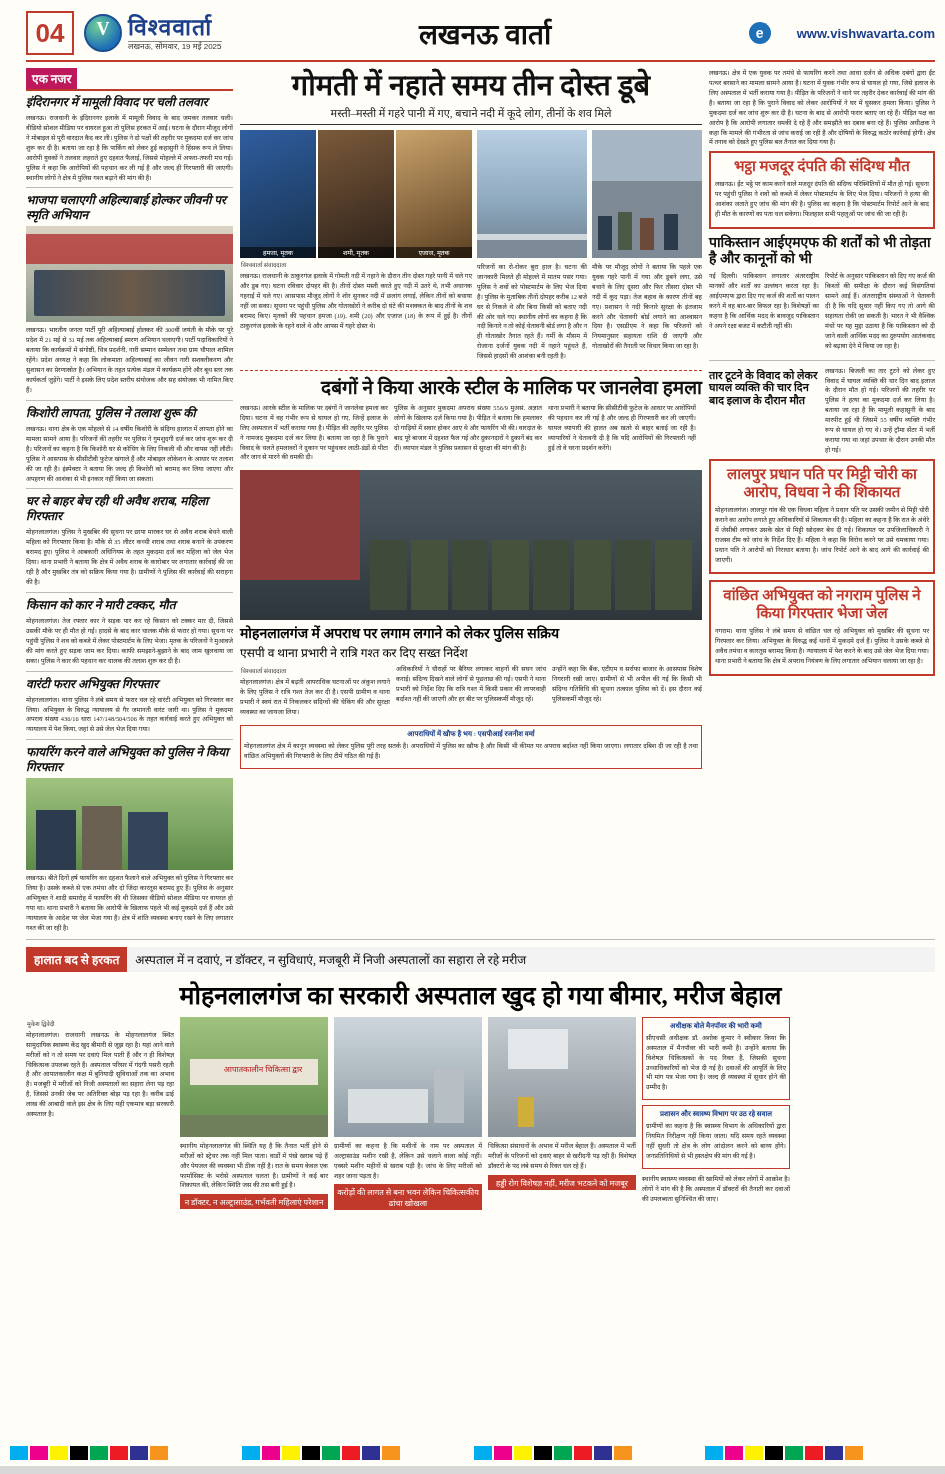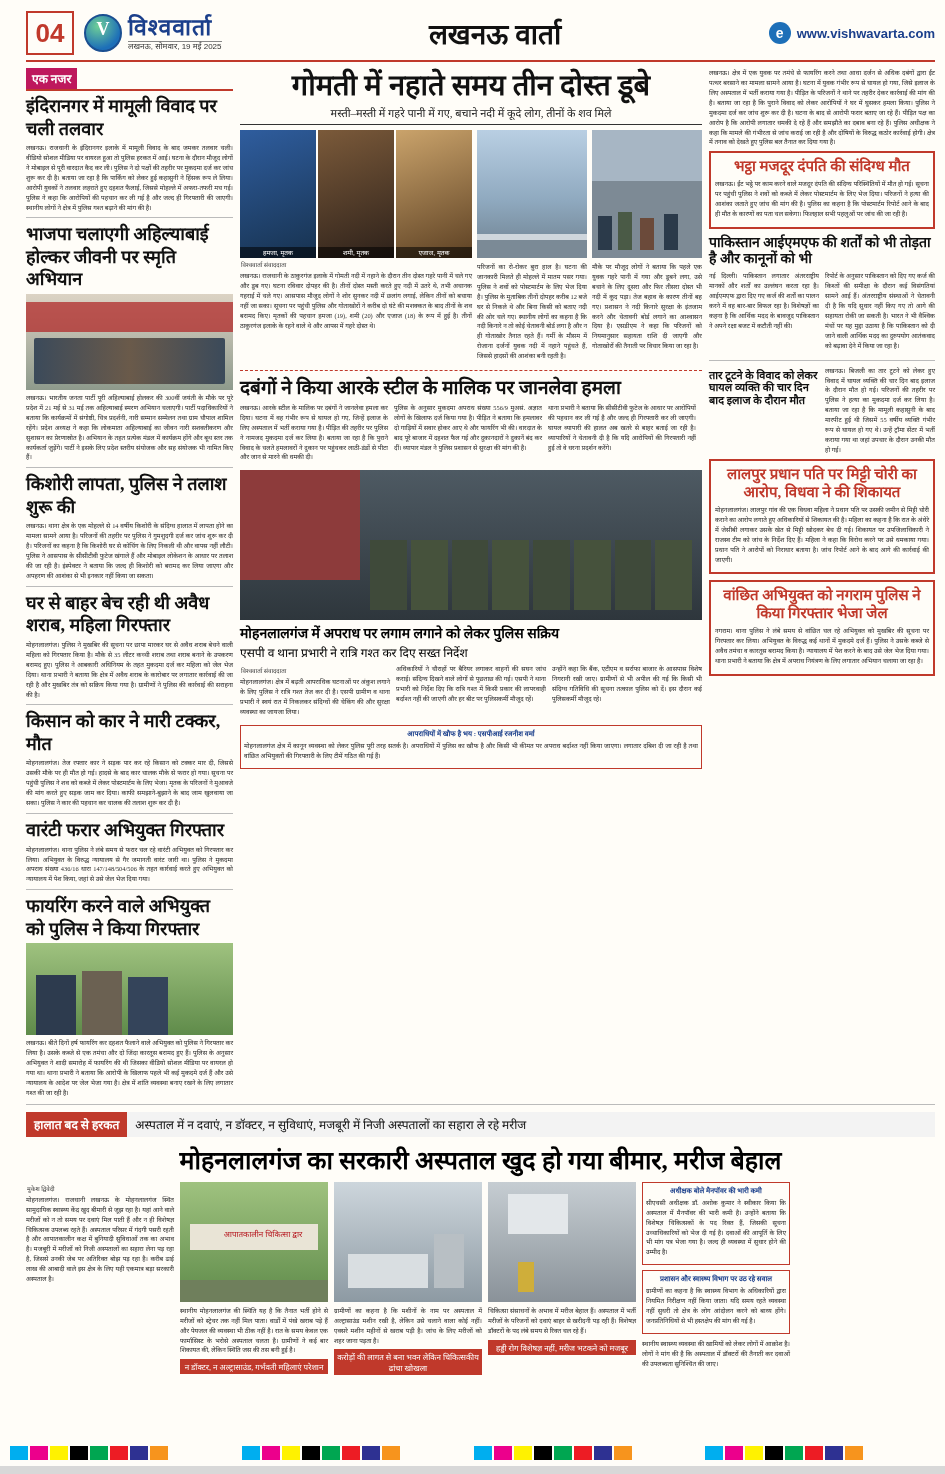--- a/index.html
+++ b/index.html
@@ -15,30 +15,30 @@
      background:radial-gradient(circle at 35% 30%,#6fcf97,#1d6fb8 70%);border:2px solid #1b4f91;position:relative;}
   .logo-globe:after{content:"V";position:absolute;left:0;right:0;top:3px;text-align:center;color:#fff;
      font-weight:bold;font-size:18px;font-family:"Liberation Serif",serif;}
   .logo-text{line-height:1;}
   .logo-text .hn{font-family:"Liberation Serif",serif;font-size:23px;font-weight:bold;color:#1b3f8b;letter-spacing:1px;}
   .logo-text .sub{font-size:8px;color:#333;border-top:1px solid #888;margin-top:2px;padding-top:1px;}
   .center-title{flex:1;text-align:center;font-family:"Liberation Serif",serif;font-size:28px;font-weight:bold;color:#111;}
   .site{display:flex;align-items:center;gap:6px;font-size:13px;font-weight:bold;color:#c0392b;}
   .site .e{width:22px;height:22px;border-radius:50%;background:#1d6fb8;color:#fff;font-size:14px;
       display:flex;align-items:center;justify-content:center;font-weight:bold;}
-  .site .w{color:#1b3f8b;}
+  .site .w{color:#1b3f8b;margin-left:20px;}
   
   .grid{display:flex;gap:7px;margin-top:6px;}
   .col-left{width:218px;}
   .col-mid{width:468px;}
   .col-right{width:232px;}
   .sec-bar{background:#be185d;color:#fff;font-size:12px;font-weight:bold;padding:2px 6px;display:inline-block;
            font-family:"Liberation Serif",serif;}
   h3.hl{font-family:"Liberation Serif",serif;font-size:14px;font-weight:bold;color:#111;margin:4px 0 3px 0;line-height:1.25;}
-  h3.hl.sm{font-size:18px;}
+  h3.hl.sm{font-size:12px;font-style:italic;}
   p.body{font-size:6.4px;line-height:1.55;text-align:justify;color:#2a2a2a;margin:0 0 4px 0;
          font-family:"Liberation Serif",serif;}
   .rule{border-top:1px solid #bbb;margin:5px 0;}
   .dashed{border-top:1px dashed #c0392b;margin:5px 0;}
   
   .ph{background:#9aa3ad;position:relative;overflow:hidden;}
   .ph.sky{background:linear-gradient(#b9cfe3,#8fa9bf 55%,#6d7f8d);}
   .ph.green{background:linear-gradient(#9fc27f,#5f8b4a);}
   .ph.road{background:linear-gradient(#a7b6c4 0 40%,#7d8a95 40% 100%);}
   .ph.dark{background:linear-gradient(#4e5a63,#2e363c);}
@@ -184,21 +184,21 @@
               <div style="position:absolute;left:72px;bottom:8px;width:14px;height:36px;background:#2b3a4a;"></div>
             </div>
             <p class="body" style="margin-top:4px;">मौके पर मौजूद लोगों ने बताया कि पहले एक युवक गहरे पानी में गया और डूबने लगा, उसे बचाने के लिए दूसरा और फिर तीसरा दोस्त भी नदी में कूद पड़ा। तेज बहाव के कारण तीनों बह गए। प्रशासन ने नदी किनारे सुरक्षा के इंतजाम करने और चेतावनी बोर्ड लगाने का आश्वासन दिया है। एसडीएम ने कहा कि परिजनों को नियमानुसार सहायता राशि दी जाएगी और गोताखोरों की तैनाती पर विचार किया जा रहा है।</p>
           </div>
         </div>
       </div>
 
       <div class="dashed"></div>
 
       <div>
-        <h3 class="hl" style="font-size:19px;">दबंगों ने किया आरके स्टील के मालिक पर जानलेवा हमला</h3>
+        <h3 class="hl" style="font-size:19px;text-align:right;">दबंगों ने किया आरके स्टील के मालिक पर जानलेवा हमला</h3>
         <div style="display:flex;gap:6px;margin-top:3px;">
           <p class="body" style="width:148px;">लखनऊ। आरके स्टील के मालिक पर दबंगों ने जानलेवा हमला कर दिया। घटना में वह गंभीर रूप से घायल हो गए, जिन्हें इलाज के लिए अस्पताल में भर्ती कराया गया है। पीड़ित की तहरीर पर पुलिस ने नामजद मुकदमा दर्ज कर लिया है। बताया जा रहा है कि पुराने विवाद के चलते हमलावरों ने दुकान पर पहुंचकर लाठी-डंडों से पीटा और जान से मारने की धमकी दी।</p>
           <p class="body" style="width:148px;">पुलिस के अनुसार मुकदमा अपराध संख्या 556/9 मुअसं. अज्ञात लोगों के खिलाफ दर्ज किया गया है। पीड़ित ने बताया कि हमलावर दो गाड़ियों में सवार होकर आए थे और फायरिंग भी की। वारदात के बाद पूरे बाजार में दहशत फैल गई और दुकानदारों ने दुकानें बंद कर दीं। व्यापार मंडल ने पुलिस प्रशासन से सुरक्षा की मांग की है।</p>
           <p class="body" style="width:148px;">थाना प्रभारी ने बताया कि सीसीटीवी फुटेज के आधार पर आरोपियों की पहचान कर ली गई है और जल्द ही गिरफ्तारी कर ली जाएगी। घायल व्यापारी की हालत अब खतरे से बाहर बताई जा रही है। व्यापारियों ने चेतावनी दी है कि यदि आरोपियों की गिरफ्तारी नहीं हुई तो वे धरना प्रदर्शन करेंगे।</p>
         </div>
       </div>
 
       <div class="ph dark" style="height:150px;margin-top:4px;">
         <div style="position:absolute;left:0;top:0;width:120px;height:110px;background:#8d3b3b;"></div>
         <div style="position:absolute;left:130px;bottom:10px;right:10px;height:70px;display:flex;gap:4px;">

